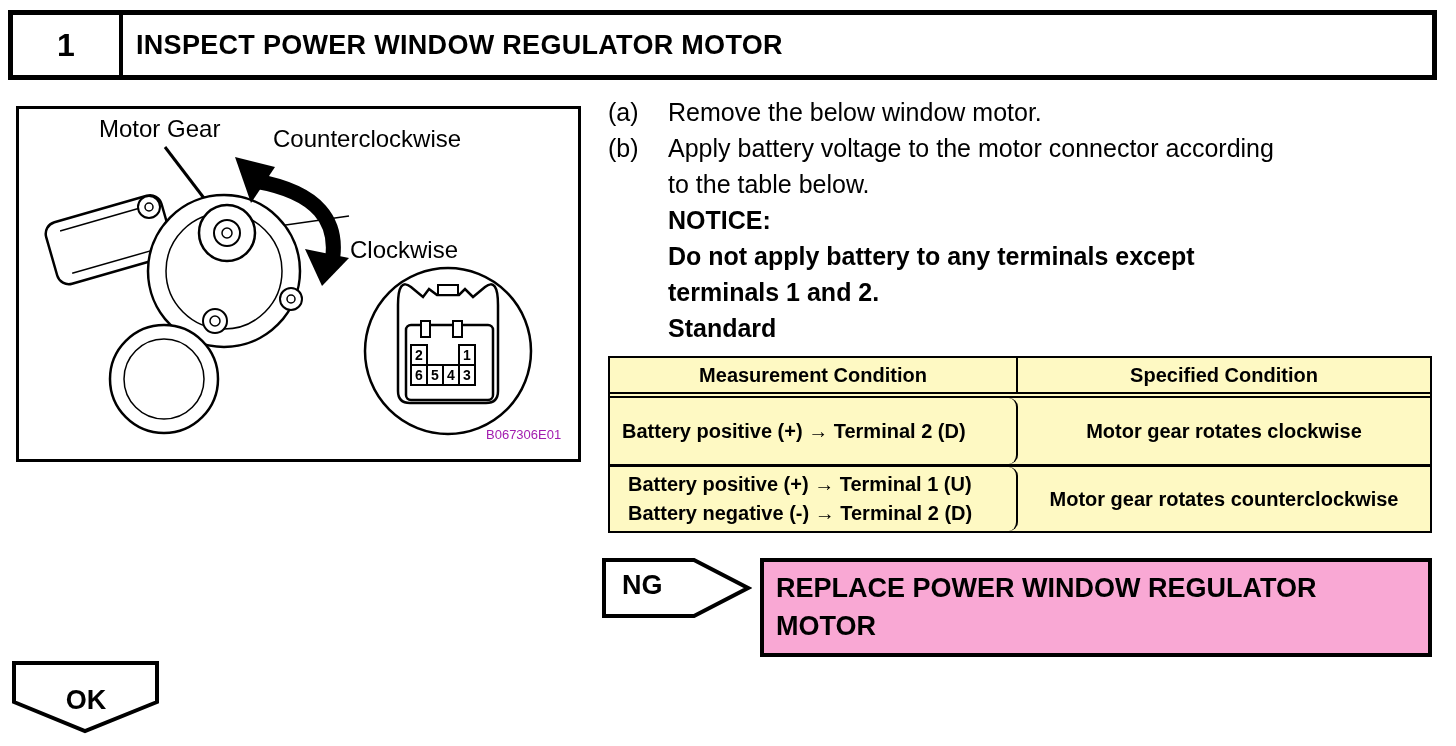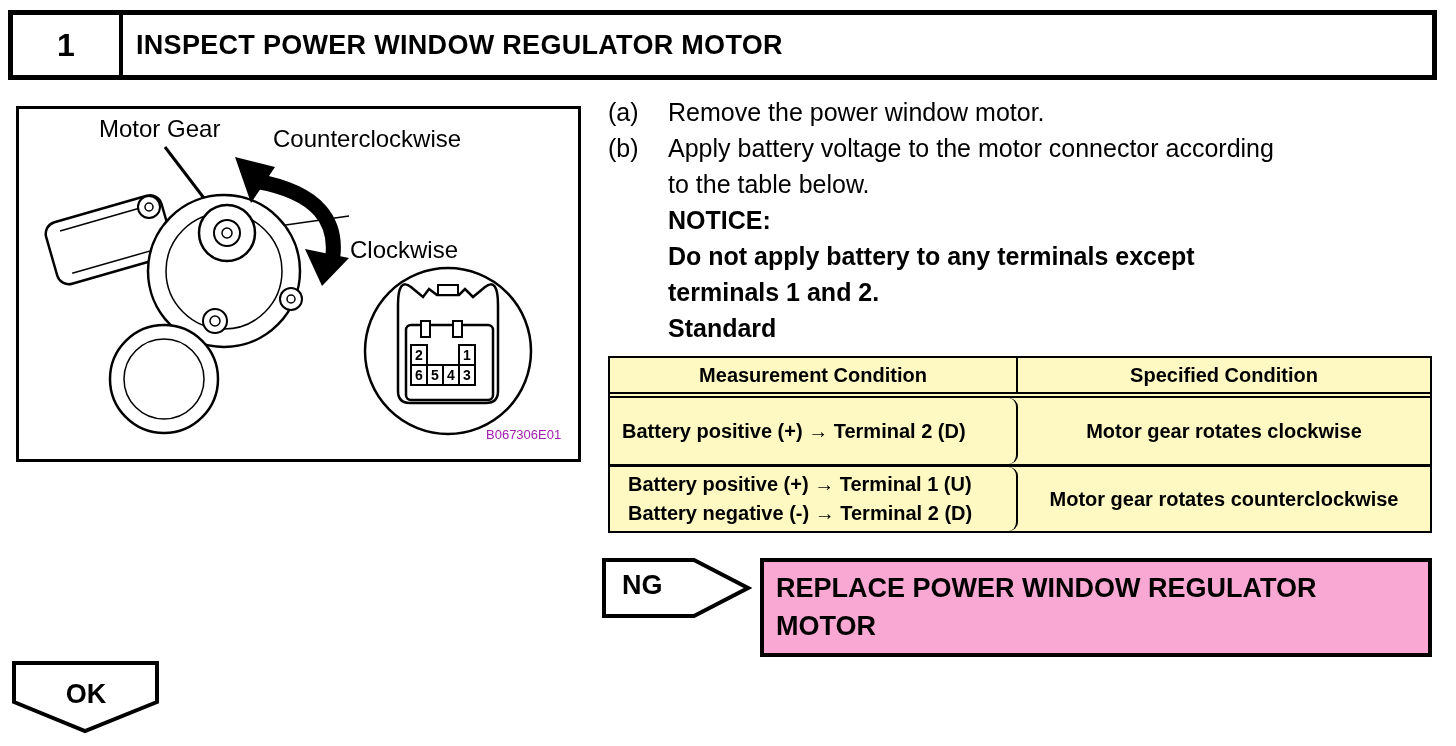--- a/index.html
+++ b/index.html
@@ -75,21 +75,21 @@
     font-size:27px; font-weight:bold;
   }
   .action-box {
     position:absolute; left:760px; top:558px; width:672px; height:99px;
     border:4px solid #000; box-sizing:border-box; background:#f9a8d4;
     padding:7px 0 0 12px; font-size:27px; font-weight:bold; line-height:38px;
   }
   .ok-shape { position:absolute; left:12px; top:661px; width:148px; height:74px; }
   .ok-shape svg { position:absolute; left:0; top:0; }
   .ok-label {
-    position:absolute; left:0; right:0; top:18px; text-align:center;
+    position:absolute; left:0; right:0; top:24px; text-align:center;
     font-size:27px; font-weight:bold;
   }
 </style>
 </head>
 <body>
 
 <div class="header">
   <div class="header-num">1</div>
   <div class="header-title">INSPECT POWER WINDOW REGULATOR MOTOR</div>
 </div>
@@ -146,21 +146,21 @@
 <div class="pin" style="left:410px; top:344px;">2</div>
 <div class="pin" style="left:458px; top:344px;">1</div>
 <div class="pin" style="left:410px; top:364px;">6</div>
 <div class="pin" style="left:426px; top:364px;">5</div>
 <div class="pin" style="left:442px; top:364px;">4</div>
 <div class="pin" style="left:458px; top:364px;">3</div>
 
 <div class="rtext">
   <div class="step-row">
     <span class="step-marker">(a)</span>
-    <span>Remove the power window motor.</span>
+    <span>Remove the below window motor.</span>
   </div>
   <div class="step-row">
     <span class="step-marker">(b)</span>
     <span>Apply battery voltage to the motor connector according</span>
   </div>
   <div class="cont">to the table below.</div>
   <div class="cont b">NOTICE:</div>
   <div class="cont b">Do not apply battery to any terminals except</div>
   <div class="cont b">terminals 1 and 2.</div>
   <div class="cont b">Standard</div>

